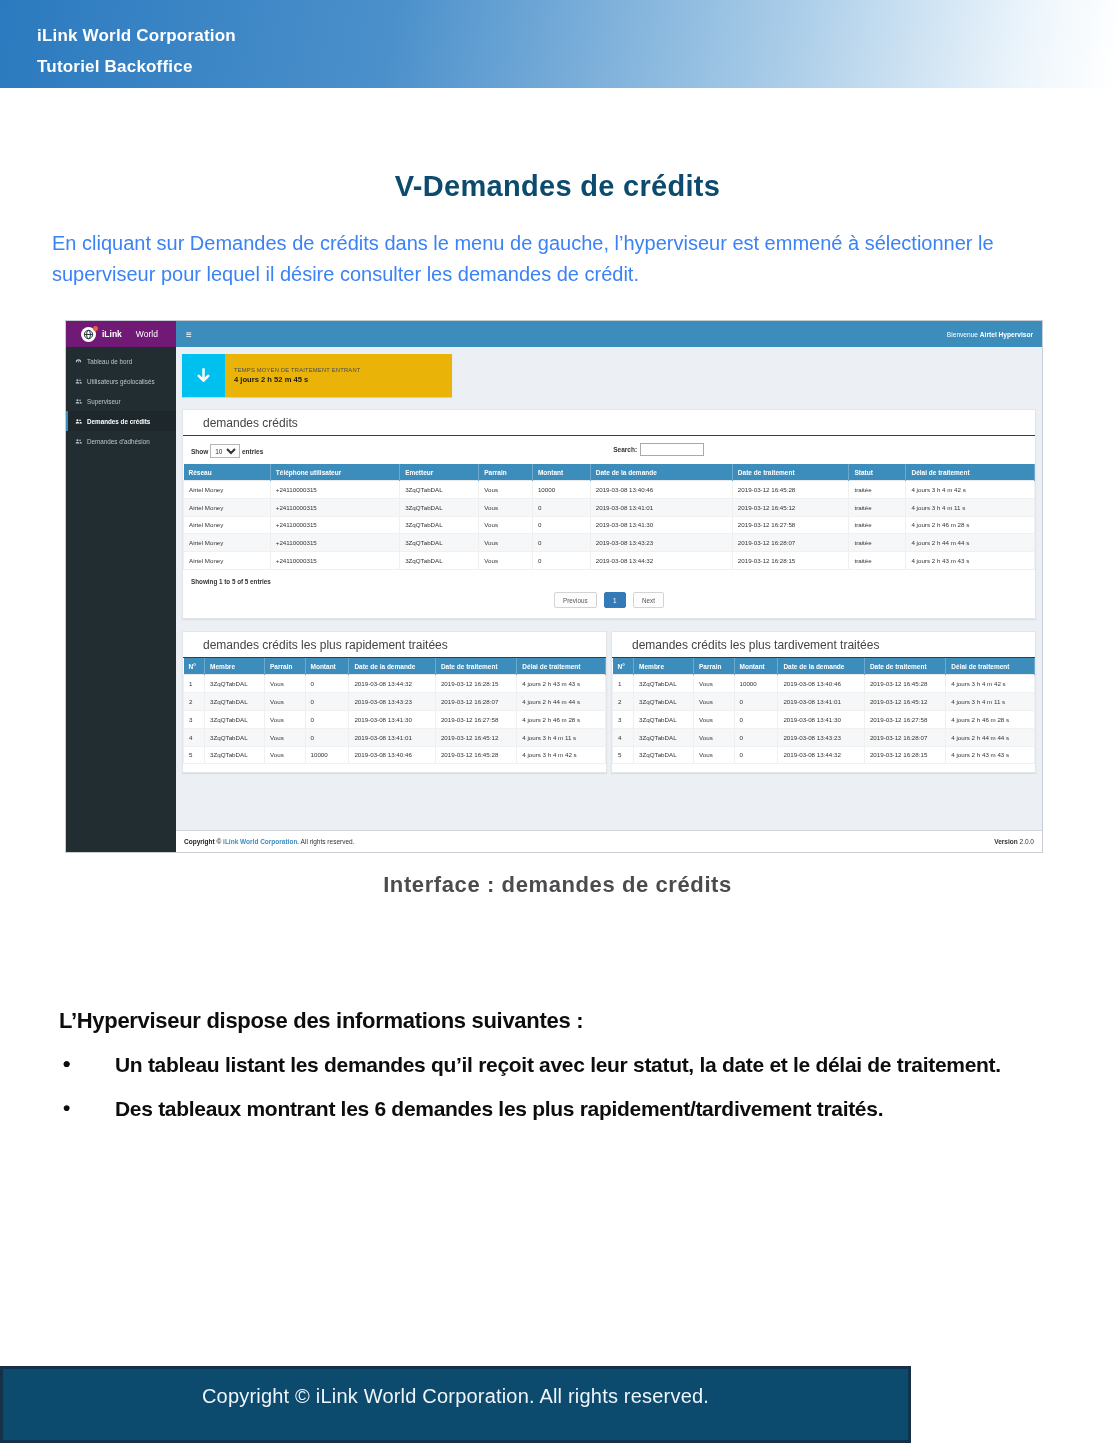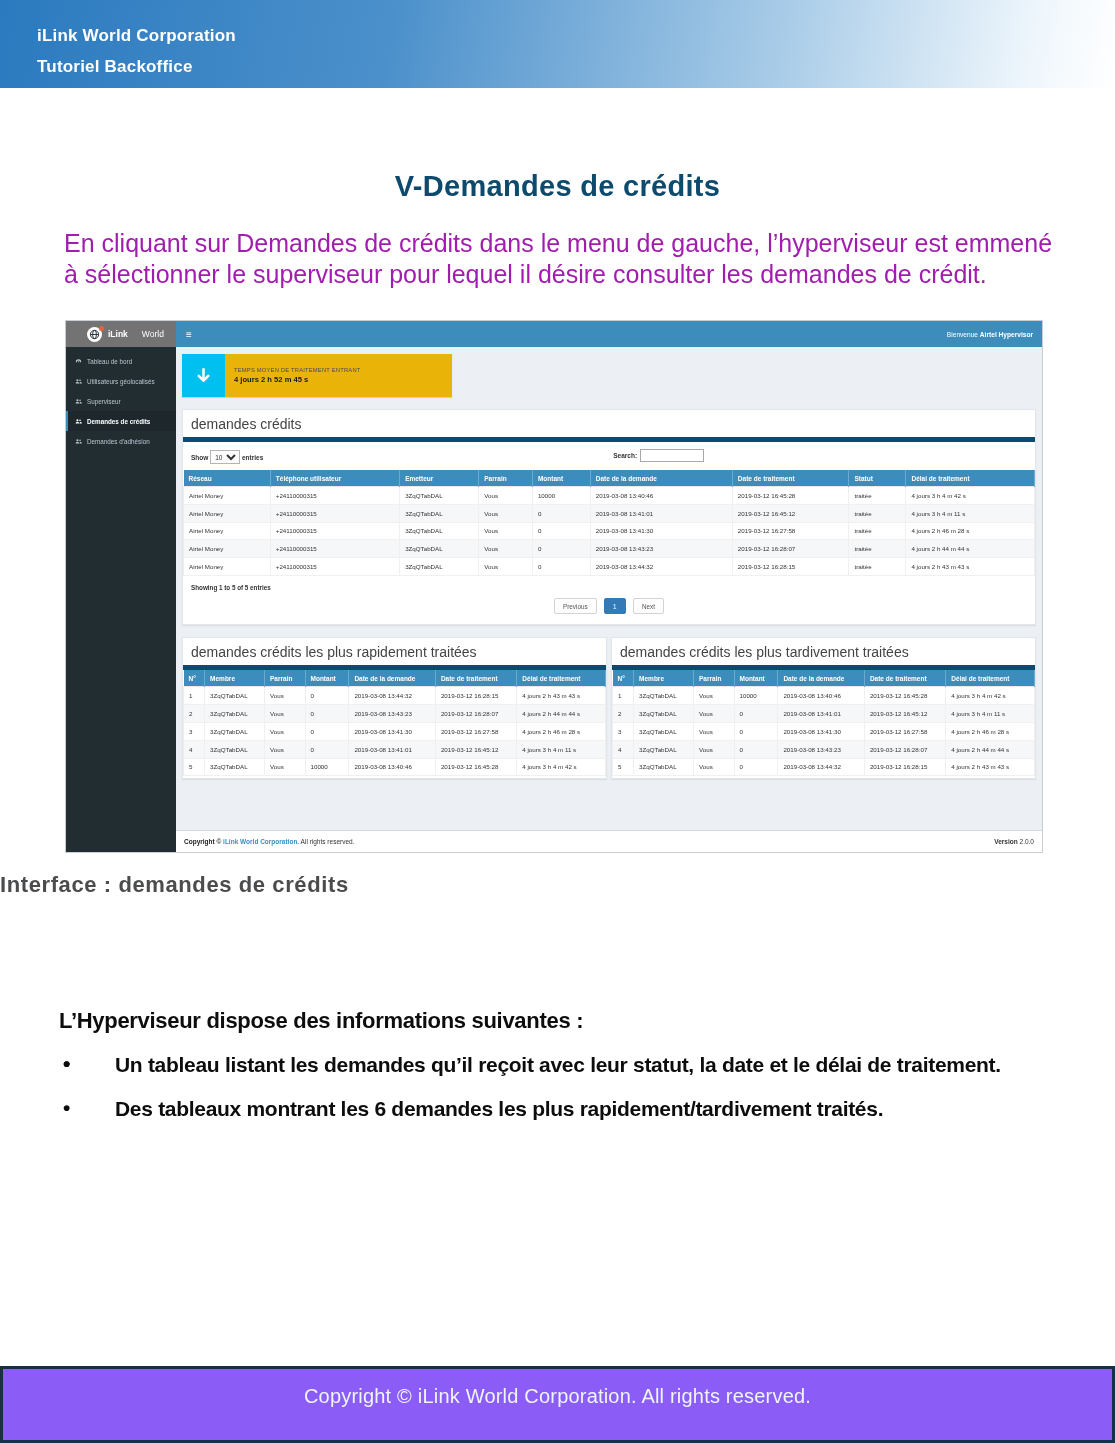--- a/index.html
+++ b/index.html
@@ -17,51 +17,51 @@
     background:linear-gradient(100deg,#2b7abf 0%,#4b90cb 35%,#a9cce8 70%,#eef6fc 92%,#ffffff 100%);
     color:#ffffff; padding:20px 0 0 37px;
   }
   .doc-header .hline { font-size:17px; font-weight:700; line-height:31px; letter-spacing:0.2px; }
 
   .doc-title {
     position:absolute; top:170px; left:0; width:1115px;
     text-align:center; font-size:29px; font-weight:800; color:#0c4a6e; letter-spacing:0.3px;
   }
   .doc-intro {
-    position:absolute; top:228px; left:64px; width:998px;
-    font-size:25px; line-height:31px; color:#a21caf;
+    position:absolute; top:228px; left:52px; width:998px;
+    font-size:20px; line-height:31px; color:#3b82f6;
   }
   .doc-caption {
     position:absolute; top:872px; left:0; width:1115px;
-    text-align:left; font-size:22px; font-weight:700; color:#4b4c4e; letter-spacing:0.6px;
+    text-align:center; font-size:22px; font-weight:700; color:#4b4c4e; letter-spacing:0.6px;
   }
 
   .doc-info { position:absolute; top:1008px; left:59px; width:1010px; color:#0d0d0d; }
   .doc-info .info-heading { font-size:22px; font-weight:700; letter-spacing:-0.3px; margin-bottom:17px; }
   .doc-info ul { list-style:none; }
   .doc-info li { position:relative; padding-left:56px; font-size:21px; font-weight:700; letter-spacing:-0.3px; line-height:28px; margin-bottom:16px; }
   .doc-info li .bullet-marker { position:absolute; left:4px; top:-1px; font-size:21px; }
 
   .page-footer {
-    position:absolute; top:1366px; left:0; width:1115px; height:77px;
-    background:#8b5cf6; border:3px solid #15314a;
+    position:absolute; top:1366px; left:0; width:911px; height:77px;
+    background:#0c4a6e; border:3px solid #15314a;
     text-align:center; padding-top:16px;
     font-size:20px; color:#eef5fb; letter-spacing:0.2px;
   }
 
   
   .app {
     position:absolute; top:320px; left:65px; width:978px; height:533px;
     border:1px solid #c9ced4; display:flex; flex-direction:column;
     background:#ecf0f5; font-family:"Liberation Sans", sans-serif;
   }
   .app-nav { height:26px; display:flex; flex:0 0 26px; }
   .app-logo {
-    width:110px; background:#737373; color:#fff; display:flex; align-items:center;
-    gap:6px; padding-left:21px; font-size:8.5px;
+    width:110px; background:#701a75; color:#fff; display:flex; align-items:center;
+    gap:6px; padding-left:15px; font-size:8.5px;
   }
   .logo-badge { width:15px; height:15px; background:#fff; border-radius:50%; position:relative;
     display:flex; align-items:center; justify-content:center; flex:0 0 15px; }
   .logo-dot { position:absolute; top:-1px; right:-2px; width:5px; height:5px; background:#e8603c; border-radius:50%; }
   .brand-bold { font-weight:700; }
   .brand-reg { font-weight:400; margin-left:8px; }
   .app-navbar { flex:1; background:#3c8dbc; color:#fff; display:flex; align-items:center; }
   .hamburger { padding:0 10px; font-size:10px; height:100%; display:flex; align-items:center; cursor:default; }
   .welcome { margin-left:auto; padding-right:9px; font-size:6.6px; }
   .welcome b { font-weight:700; }
@@ -77,21 +77,21 @@
 
   .app-content { flex:1; background:#ecf0f5; padding:7px 6px 0; display:flex; flex-direction:column; overflow:hidden; }
 
   .stat-box { width:270px; height:43px; display:flex; background:#eab308; box-shadow:0 1px 1px rgba(0,0,0,0.12); margin-bottom:12px; }
   .stat-icon { width:43px; flex:0 0 43px; background:#00c0ef; display:flex; align-items:center; justify-content:center; }
   .stat-text { padding:6px 9px; display:flex; flex-direction:column; justify-content:center; gap:2.5px; }
   .stat-label { font-size:5.8px; color:#4c4c4c; letter-spacing:0.2px; }
   .stat-value { font-size:7.6px; font-weight:700; color:#1a1a1a; }
 
   .panel { background:#fff; border:1px solid #e2e6ea; box-shadow:0 1px 1px rgba(0,0,0,0.07); }
-  .panel-title { font-size:14px; color:#444; padding:6px 8px 5px; border-bottom:5px solid #0c4a6e; }
+  .panel-title { font-size:12px; color:#444; padding:6px 20px 5px; border-bottom:1px solid #0c4a6e; }
 
   .panel-credits { min-height:198px; display:flex; flex-direction:column; margin-bottom:12px; }
   .dt-controls { position:relative; padding:8px 8px 6px; display:flex; align-items:center; gap:3px;
     font-size:6.5px; font-weight:700; color:#333; }
   .dt-length select { width:30px; height:14px; font-size:6.5px; border:1px solid #b5b5b5; background:#fdfdfd; color:#333; }
   .dt-search { position:absolute; left:50.5%; top:7px; display:flex; align-items:center; gap:3px; }
   .dt-search input { width:64px; height:13px; border:1px solid #a9a9a9; font-size:6.5px; padding:0 2px; }
 
   table { border-collapse:collapse; width:100%; table-layout:fixed; }
   thead th { background:#3c8dbc; color:#fff; text-align:left; font-weight:700; font-size:6.5px;

